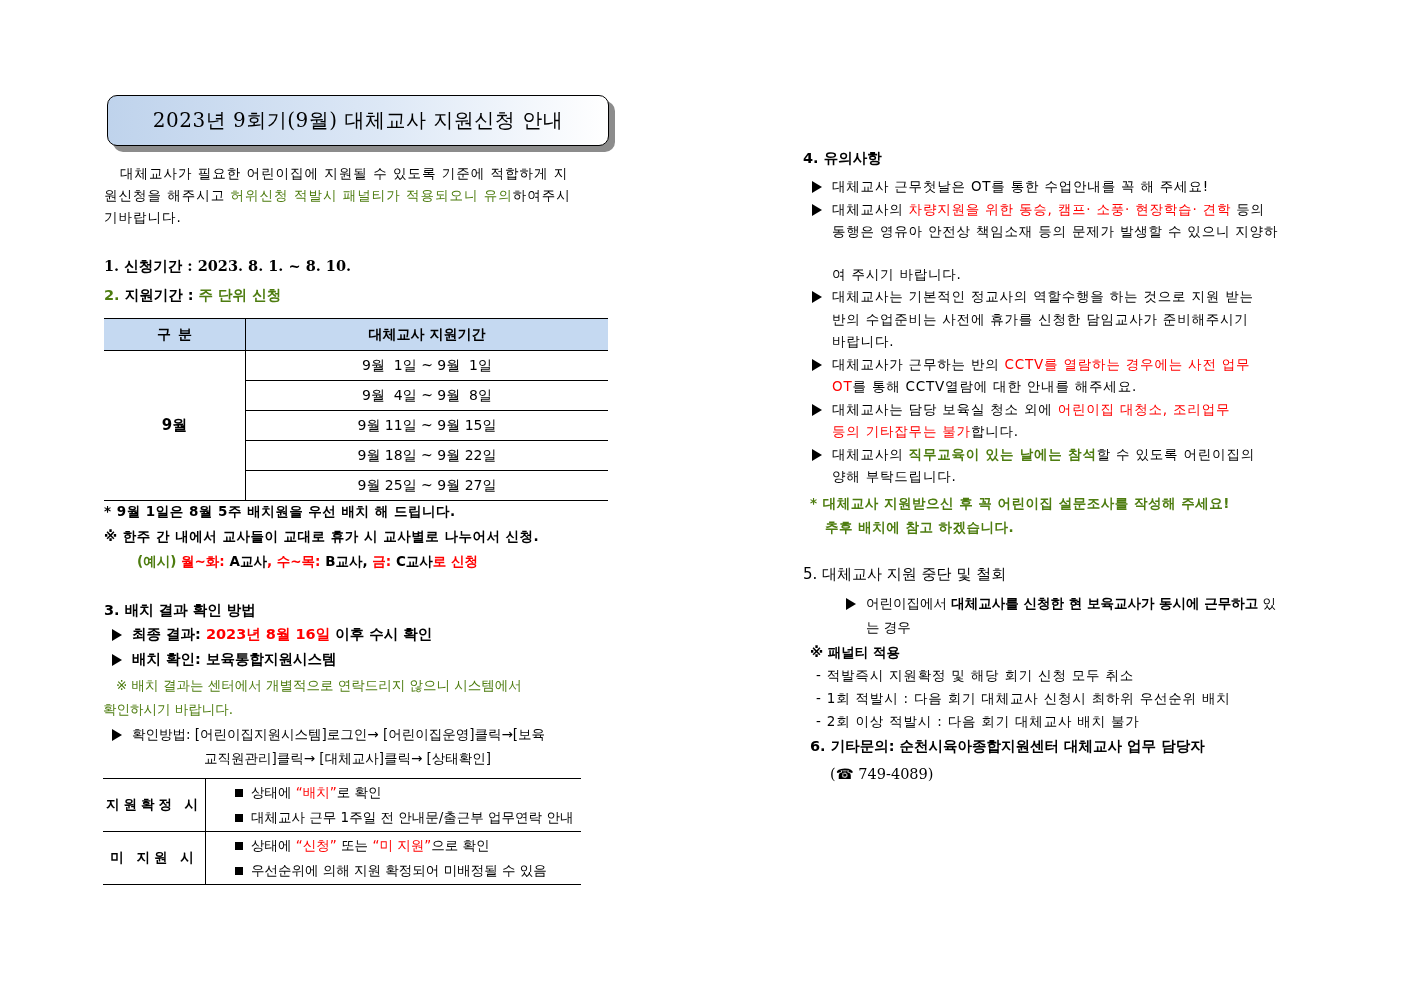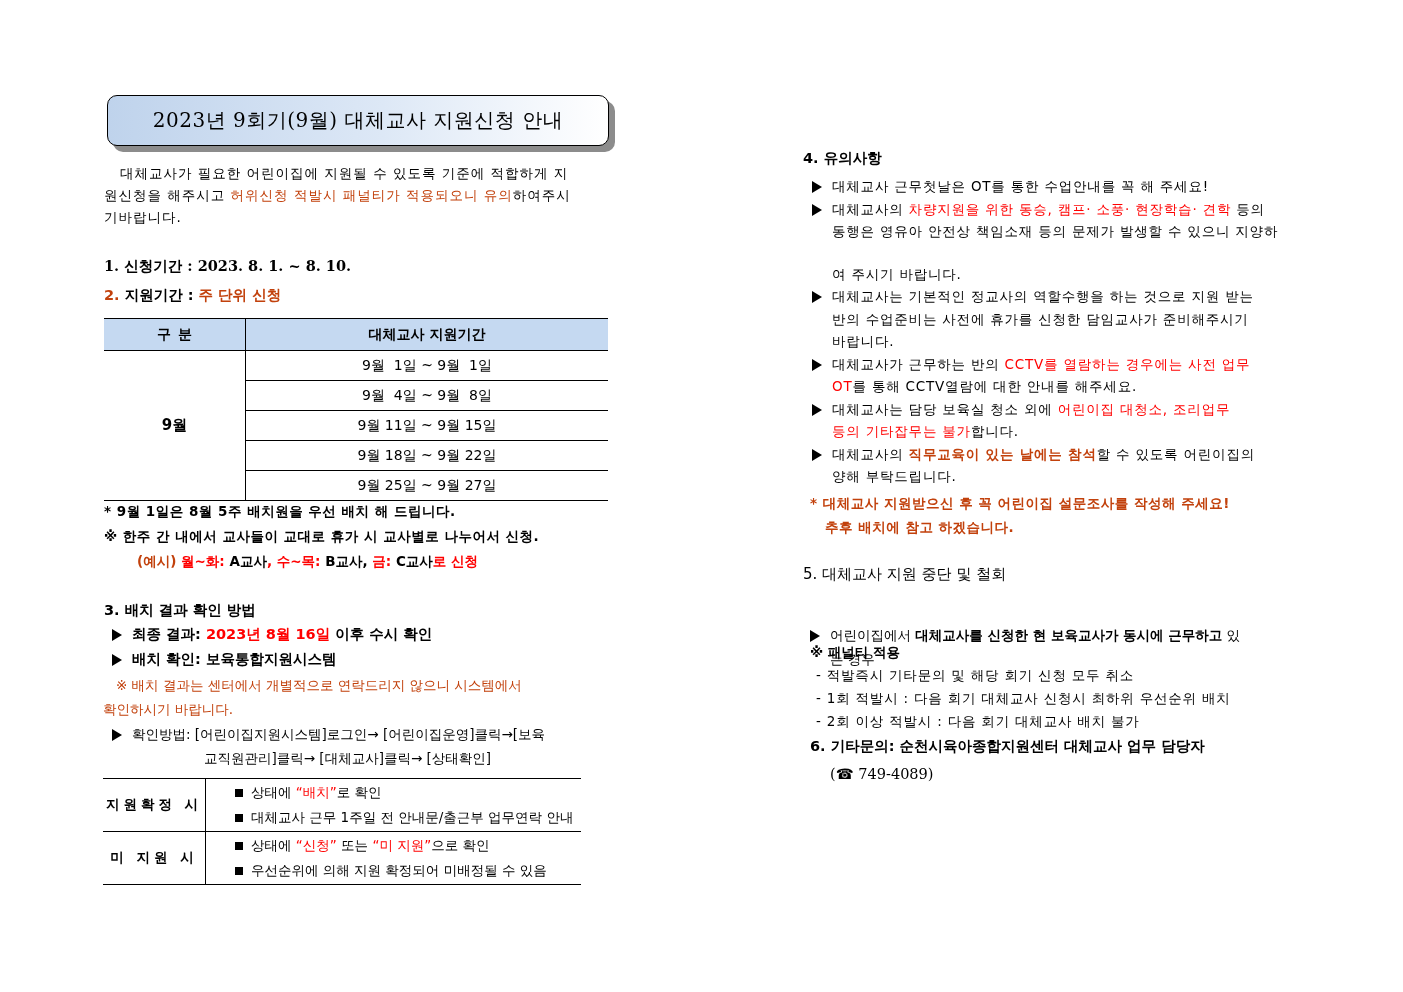--- a/index.html
+++ b/index.html
@@ -1,21 +1,21 @@
 <!DOCTYPE html>
 <html><head>
 <meta charset="utf-8">
 <style>
   html, body { margin:0; padding:0; }
   body {
     width:1403px; height:992px; background:#ffffff; position:relative; overflow:hidden;
     font-family:"DejaVu Sans", sans-serif; color:#000; font-size:14px;
   }
   .abs { position:absolute; }
-  .blue { color:#c2410c; }
+  .blue { color:#4d7c0f; }
   .red { color:#ff0000; }
   .bold { font-weight:bold; }
 
   
   .title-shadow {
     position:absolute; left:113px; top:101px; width:502px; height:51px;
     background:#8c8c8c; border-radius:10px;
   }
   .title-box {
     position:absolute; left:107px; top:95px; width:500px; height:49px;
@@ -146,25 +146,25 @@
   <div><span class="tri"></span><span>대체교사의 </span><span class="blue bold">직무교육이 있는 날에는 참석</span><span>할 수 있도록 어린이집의</span></div>
   <div style="padding-left:20px;">양해 부탁드립니다.</div>
 </div>
 
 <div class="abs blue bold" style="left:810px;top:491px;font-size:13.5px;line-height:24px;letter-spacing:0.5px;">
   <div>* 대체교사 지원받으신 후 꼭 어린이집 설문조사를 작성해 주세요!</div>
   <div style="padding-left:15px;">추후 배치에 참고 하겠습니다.</div>
 </div>
 
 <div class="abs" style="left:803px;top:563px;font-size:15px;line-height:22px;">5. 대체교사 지원 중단 및 철회</div>
-<div class="abs" style="left:810px;top:591px;font-size:13.5px;line-height:24px;width:500px;margin-top:32px;">
+<div class="abs" style="left:846px;top:591px;font-size:13.5px;line-height:24px;width:500px;">
   <div><span class="tri"></span><span>어린이집에서 </span><span class="bold">대체교사를 신청한 현 보육교사가 동시에 근무하고</span><span> 있</span></div>
   <div style="padding-left:20px;">는 경우</div>
 </div>
 <div class="abs bold" style="left:810px;top:641px;font-size:13.5px;line-height:22px;">※ 패널티 적용</div>
 <div class="abs" style="left:816px;top:664px;font-size:13.5px;line-height:23px;letter-spacing:0.8px;">
-  <div>- 적발즉시 기타문의 및 해당 회기 신청 모두 취소</div>
+  <div>- 적발즉시 지원확정 및 해당 회기 신청 모두 취소</div>
   <div>- 1회 적발시 : 다음 회기 대체교사 신청시 최하위 우선순위 배치</div>
   <div>- 2회 이상 적발시 : 다음 회기 대체교사 배치 불가</div>
 </div>
 
 <div class="abs heading" style="left:810px;top:735px;">6. 기타문의: 순천시육아종합지원센터 대체교사 업무 담당자</div>
 <div class="abs heading" style="left:830px;top:763px;font-family:'DejaVu Serif',serif;font-weight:normal;">(☎ 749-4089)</div>
 
 </body></html>

